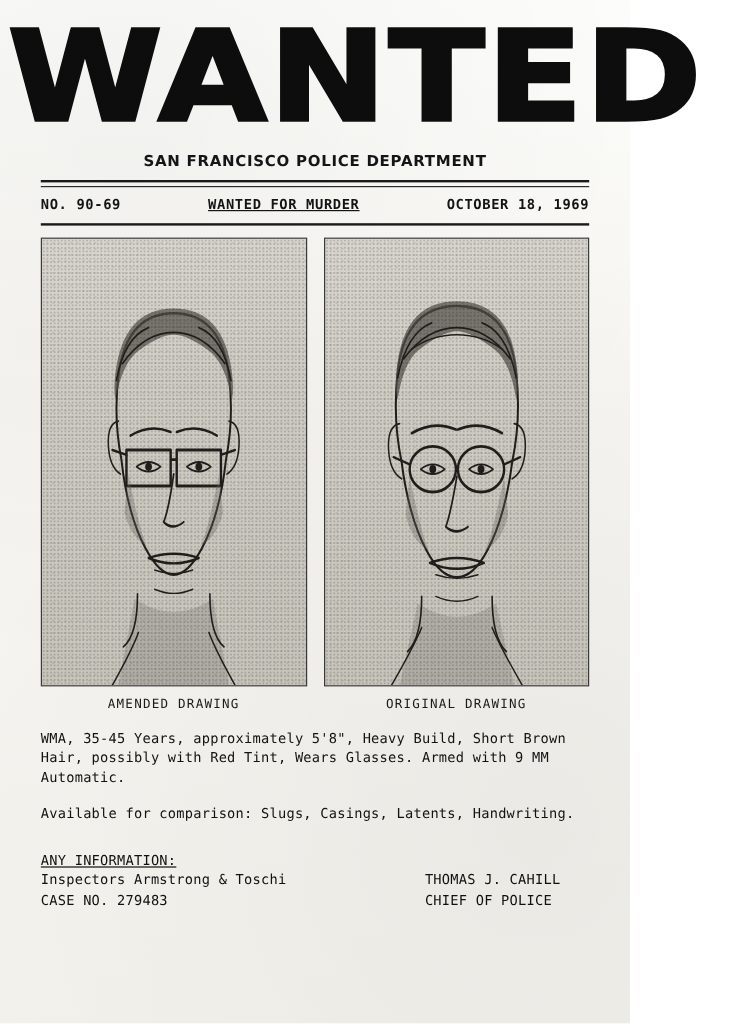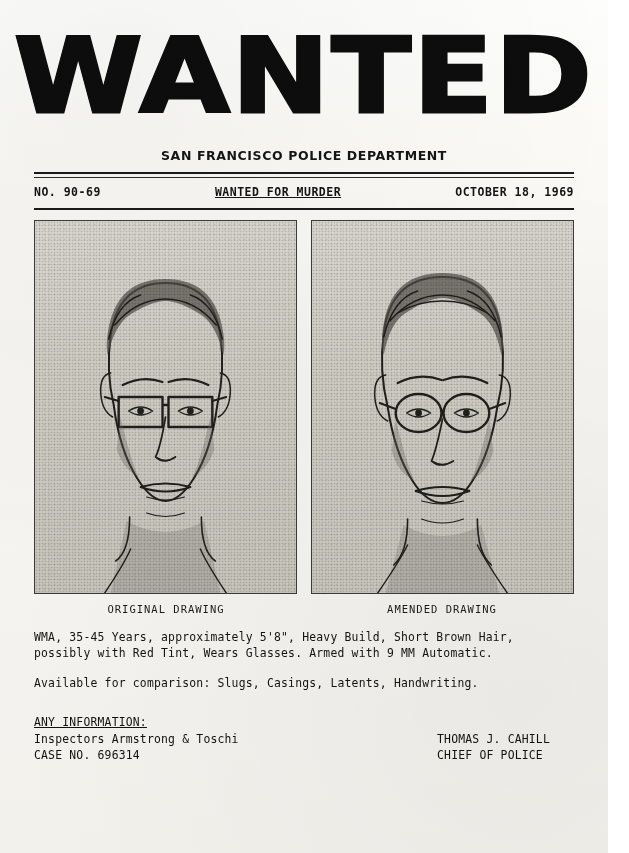--- a/index.html
+++ b/index.html
@@ -9,28 +9,28 @@
   }
   body {
     width: 629px;
     height: 853px;
     font-family: "DejaVu Sans Mono", monospace;
     color: #111;
     overflow: hidden;
   }
   .poster {
     position: relative;
-    width: 608px;
+    width: 525px;
     height: 853px;
     background:
       radial-gradient(circle at 20% 10%, rgba(0,0,0,0.035) 0%, rgba(0,0,0,0) 55%),
       radial-gradient(circle at 85% 80%, rgba(0,0,0,0.04) 0%, rgba(0,0,0,0) 60%),
       linear-gradient(180deg, #fdfdfb 0%, #f6f5f1 40%, #f2f1ec 100%);
     box-sizing: border-box;
-    padding: 12px 34px;
+    padding: 0 34px;
   }
   
   .headline-wrap {
     padding-top: 14px;
     text-align: center;
   }
   .headline {
     font-family: "DejaVu Sans", sans-serif;
     font-weight: 700;
     font-size: 104px;
@@ -46,21 +46,21 @@
     margin: 0;
     -webkit-text-stroke: 3px #0d0d0d;
   }
   .subtitle {
     text-align: center;
     font-family: "DejaVu Sans", sans-serif;
     font-weight: 700;
     font-size: 12.5px;
     letter-spacing: 0.6px;
     color: #151515;
-    margin-top: 20px;
+    margin-top: 10px;
   }
   .rule {
     border: 0;
     border-top: 2px solid #1a1a1a;
     margin: 9px 0 0 0;
   }
   .rule.thin {
     border-top: 1px solid #2a2a2a;
     margin-top: 3px;
   }
@@ -254,34 +254,34 @@
           <text class="sigtxt" x="182" y="566">Cassidy</text>
           <text class="sigtxt" x="172" y="578" style="font-size:7.5px">Armstrong &amp; Toschi</text>
         </g>
       </svg>
       <div class="noise"></div>
     </div>
 
   </div>
 
   <div class="caption-row">
+    <div class="caption">AMENDED DRAWING</div>
     <div class="caption">ORIGINAL DRAWING</div>
-    <div class="caption">AMENDED DRAWING</div>
   </div>
 
   <div class="body-text">
     <p>WMA, 35-45 Years, approximately 5'8", Heavy Build, Short Brown Hair, possibly with Red Tint, Wears Glasses.  Armed with 9 MM Automatic.</p>
     <p>Available for comparison:  Slugs, Casings, Latents, Handwriting.</p>
   </div>
 
   <div class="footer">
     <div class="left">
       <div class="info-head">ANY INFORMATION:</div>
       <div>Inspectors Armstrong &amp; Toschi</div>
-      <div>CASE NO. 696314</div>
+      <div>CASE NO. 279483</div>
     </div>
     <div class="right">
       <div>THOMAS J. CAHILL</div>
       <div>CHIEF OF POLICE</div>
     </div>
   </div>
 
 </div>
 
 </body></html>

